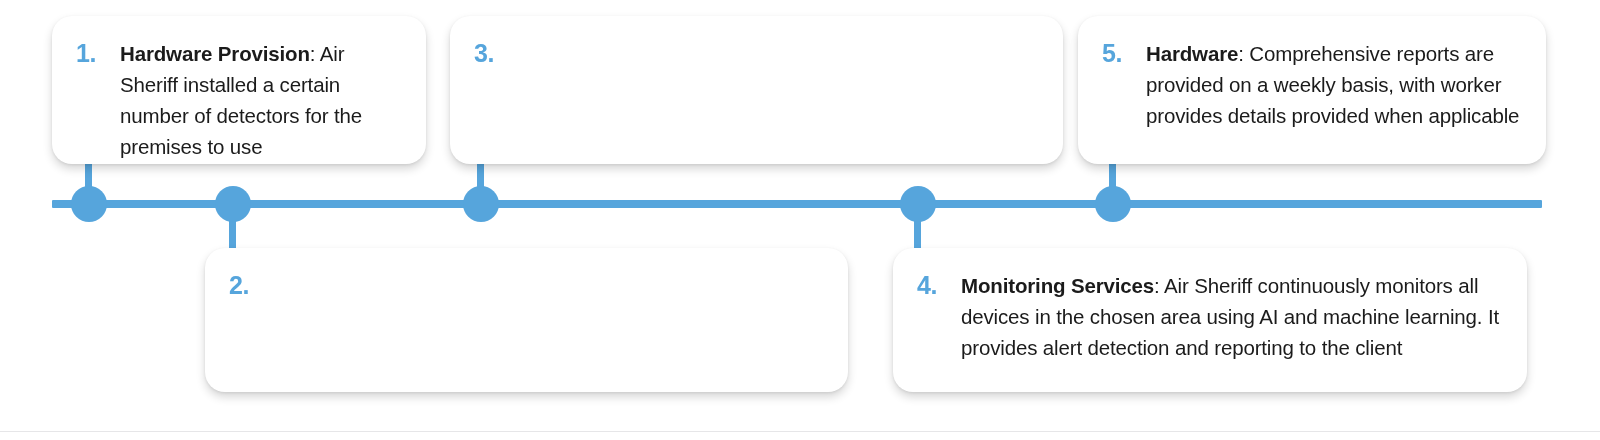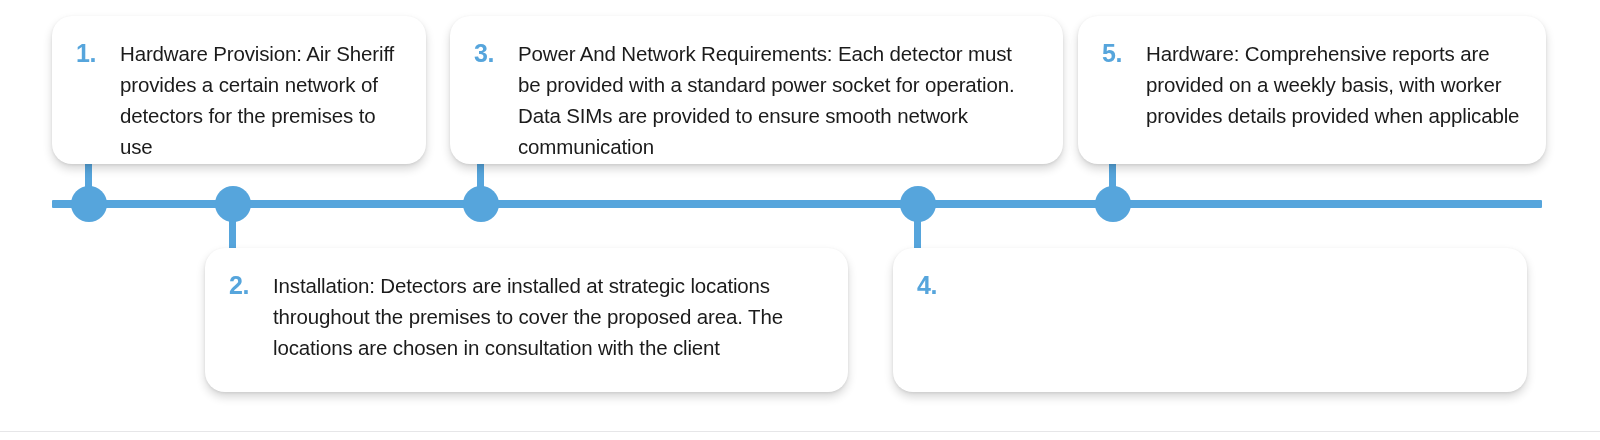--- a/index.html
+++ b/index.html
@@ -63,21 +63,21 @@
     letter-spacing: -0.5px;
   }
   .card-text {
     flex: 1 1 auto;
     color: #1b1b1b;
     font-size: 20.5px;
     line-height: 31px;
     letter-spacing: -0.15px;
   }
   .card-text .hd {
-    font-weight: normal;
+    font-weight: bold;
   }
 
   
   .footer-rule {
     position: absolute;
     left: 0;
     top: 431px;
     width: 1600px;
     height: 1px;
     background: #e6e6e8;
@@ -90,50 +90,47 @@
 
   <div class="stem" style="left:85px;  top:24px;  height:182px;"></div>
   <div class="stem" style="left:229px; top:202px; height:70px;"></div>
   <div class="stem" style="left:477px; top:24px;  height:182px;"></div>
   <div class="stem" style="left:914px; top:202px; height:70px;"></div>
   <div class="stem" style="left:1109px;top:24px;  height:182px;"></div>
 
   <div class="card" style="left:52px; top:16px; width:374px; height:148px;">
     <div class="card-num">1.</div>
     <div class="card-text">
-      <span class="hd">Hardware Provision</span><span>: </span><span>Air Sheriff provides a certain network of detectors for the premises to use</span>
+      <span class="hd">Hardware Provision</span><span>: </span><span>Air Sheriff installed a certain number of detectors for the premises to use</span>
     </div>
   </div>
 
   <div class="card" style="left:450px; top:16px; width:613px; height:148px;">
     <div class="card-num">3.</div>
-    <div class="card-text">
-      <span class="hd">Power And Network Requirements:</span><span> </span><span>Each detector must be provided with a standard power socket for operation. Data SIMs are provided to ensure smooth network communication</span>
-    </div>
   </div>
 
   <div class="card" style="left:1078px; top:16px; width:468px; height:148px;">
     <div class="card-num">5.</div>
     <div class="card-text">
       <span class="hd">Hardware</span><span>: </span><span>Comprehensive reports are provided on a weekly basis, with worker provides details provided when applicable</span>
     </div>
   </div>
 
   <div class="axis-line"></div>
   <div class="dot" style="left:71px;   top:186px;"></div>
   <div class="dot" style="left:215px;  top:186px;"></div>
   <div class="dot" style="left:463px;  top:186px;"></div>
   <div class="dot" style="left:900px;  top:186px;"></div>
   <div class="dot" style="left:1095px; top:186px;"></div>
 
   <div class="card" style="left:205px; top:248px; width:643px; height:144px;">
     <div class="card-num">2.</div>
-    <div class="card-text">
-      <span class="hd">Installation</span><span>: </span><span>Detectors are installed at strategic locations throughout the premises to cover the proposed area. The locations are chosen in consultation with the client</span>
-    </div>
   </div>
 
   <div class="card" style="left:893px; top:248px; width:634px; height:144px;">
     <div class="card-num">4.</div>
+    <div class="card-text">
+      <span class="hd">Monitoring Services</span><span>: </span><span>Air Sheriff continuously monitors all devices in the chosen area using AI and machine learning. It provides alert detection and reporting to the client</span>
+    </div>
   </div>
 
   <div class="footer-rule"></div>
 </div>
 
 </body></html>

